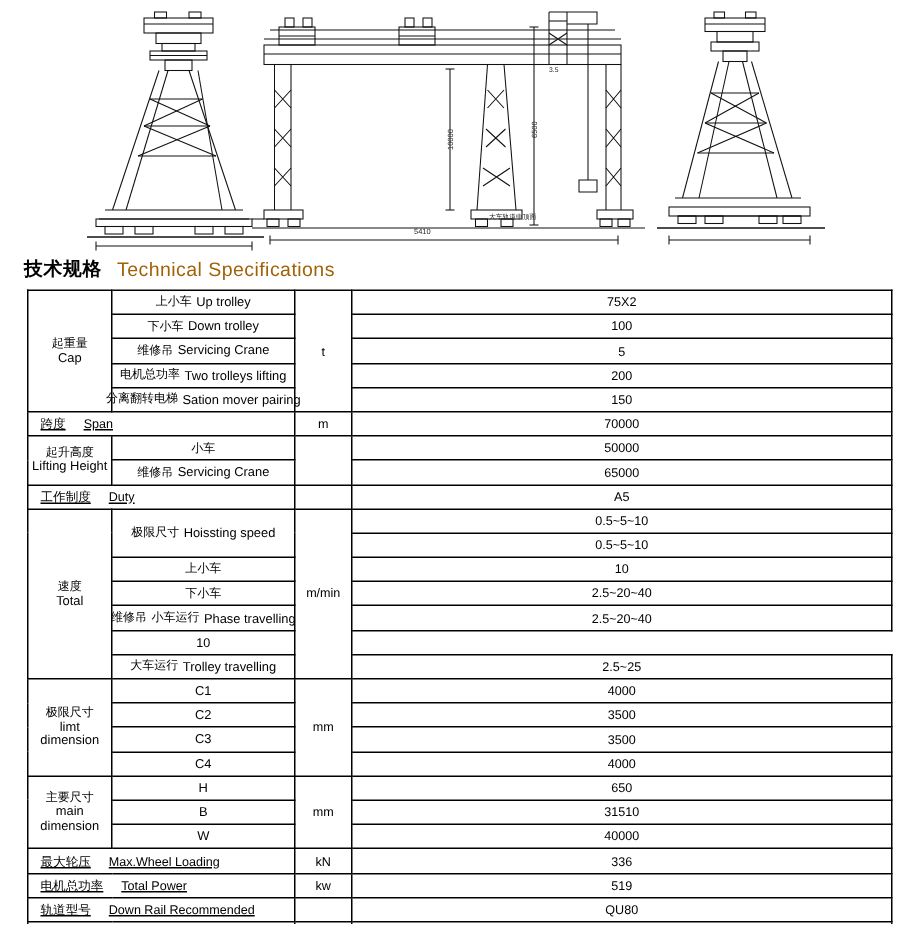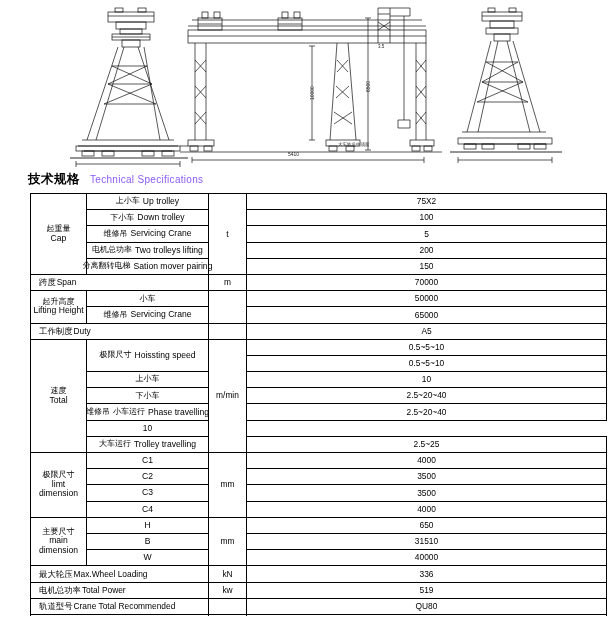--- a/index.html
+++ b/index.html
@@ -7,21 +7,20 @@
     margin: 0; padding: 0;
     width: 609px; height: 620px;
     background: #ffffff;
     font-family: "Liberation Sans", sans-serif;
   }
   #page {
     position: relative;
     width: 609px; height: 616px;
     overflow: hidden;
     background: #fff;
-    padding-left: 12px;
   }
 
   
   .drawing {
     position: relative;
     width: 609px;
     height: 168px;
     overflow: hidden;
   }
   .drawing svg { display: block; }
@@ -35,22 +34,22 @@
     align-items: center;
     gap: 10px;
   }
   .title-cn {
     font-size: 12.5px;
     font-weight: bold;
     letter-spacing: 0.5px;
     color: #000;
   }
   .title-en {
-    font-size: 10px;
-    color: #8b5cf6;
+    font-size: 13px;
+    color: #a16207;
     letter-spacing: 0.3px;
   }
 
   
   .table-wrap {
     position: relative;
     margin: 3px 14px 0 18px;
   }
   table.spec {
     border-collapse: collapse;
@@ -94,24 +93,25 @@
   .sub-inline {
     display: flex;
     justify-content: center;
     align-items: center;
     gap: 3px;
     white-space: nowrap;
   }
   .sub-left {
     display: flex;
     align-items: center;
-    gap: 1px;
+    gap: 12px;
     white-space: nowrap;
     padding-left: 6px;
     justify-content: flex-start;
+    text-decoration: underline;
   }
   .label-stack {
     display: flex;
     flex-direction: column;
     align-items: center;
     line-height: 1.15;
   }
   .label-stack .cn { font-size: 8px; text-align: center; }
   .label-stack .en { font-size: 8.6px; }
 
@@ -533,21 +533,21 @@
                 <span class="en">Total Power</span>
               </div>
             </td>
             <td class="c-unit" rowspan="1">kw</td>
             <td class="c-val">519</td>
           </tr>
           <tr>
             <td class="c-label" colspan="2" style="width: auto; text-align: right;">
               <div class="sub-left">
                 <span class="cn">轨道型号</span>
-                <span class="en">Crane Total Recommended</span>
+                <span class="en">Down Rail Recommended</span>
               </div>
             </td>
             <td class="c-unit" rowspan="1"></td>
             <td class="c-val">QU80</td>
           </tr>
           <tr>
             <td class="c-label" colspan="2" style="width: auto; text-align: left;">
               <div class="sub-left">
                 <span class="cn">电源</span>
                 <span class="en">Power Supply</span>

